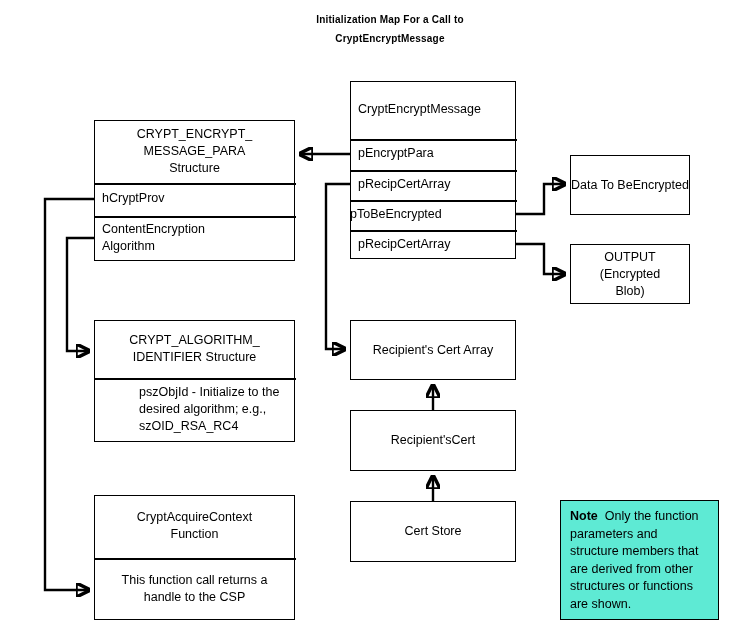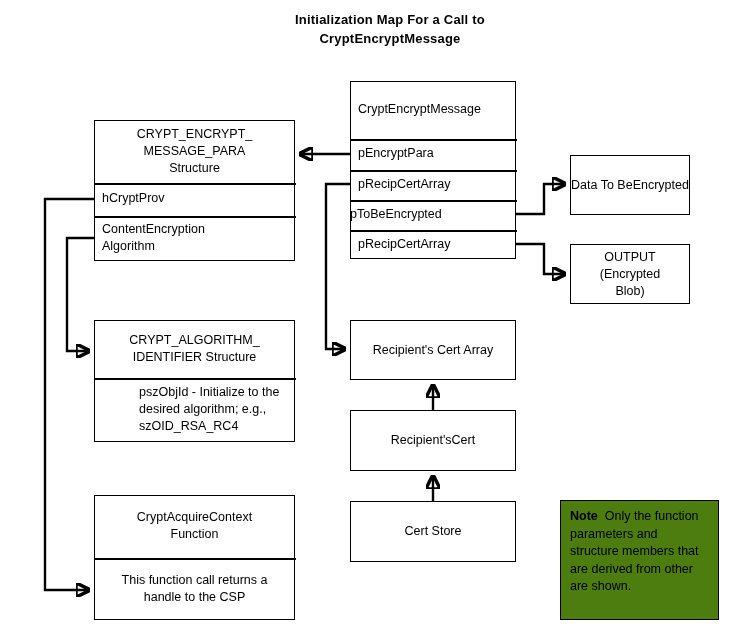--- a/index.html
+++ b/index.html
@@ -21,21 +21,21 @@
     left: 0; top: 0;
     width: 738px;
     height: 629px;
   }
   .title {
     position: absolute;
     left: 230px;
     top: 10px;
     width: 320px;
     text-align: center;
-    font-size: 13px;
+    font-size: 10px;
     font-weight: bold;
     line-height: 19px;
     letter-spacing: 0.2px;
   }
   .box {
     position: absolute;
     border: 1.5px solid #000000;
     box-sizing: border-box;
     background: #ffffff;
   }
@@ -56,21 +56,21 @@
     text-align: left;
     padding-left: 8px;
   }
   .divider {
     position: absolute;
     background: #000000;
     height: 1.5px;
   }
   .note-box {
     position: absolute;
-    background: #4d7c0f;
+    background: #5eead4;
     border: 1.5px solid #000000;
     box-sizing: border-box;
     font-size: 12.5px;
     line-height: 17.5px;
     padding: 7px 8px 0 9px;
   }
   .note-box b { font-weight: bold; }
   svg.conn {
     position: absolute;
     left: 0; top: 0;
@@ -191,16 +191,17 @@
   <div class="box" style="left:350px; top:501px; width:166px; height:61px;"></div>
   <div class="cell center" style="left:350px; top:501px; width:166px; height:61px;">Cert Store</div>
 
   <div class="note-box" style="left:560px; top:500px; width:159px; height:120px;">
     <div>
       <b>Note</b><span>&nbsp; </span><span>Only the function</span>
     </div>
     <div>parameters and</div>
     <div>structure members that</div>
     <div>are derived from other</div>
+    <div>structures or functions</div>
     <div>are shown.</div>
   </div>
 
 </div>
 
 </body></html>

